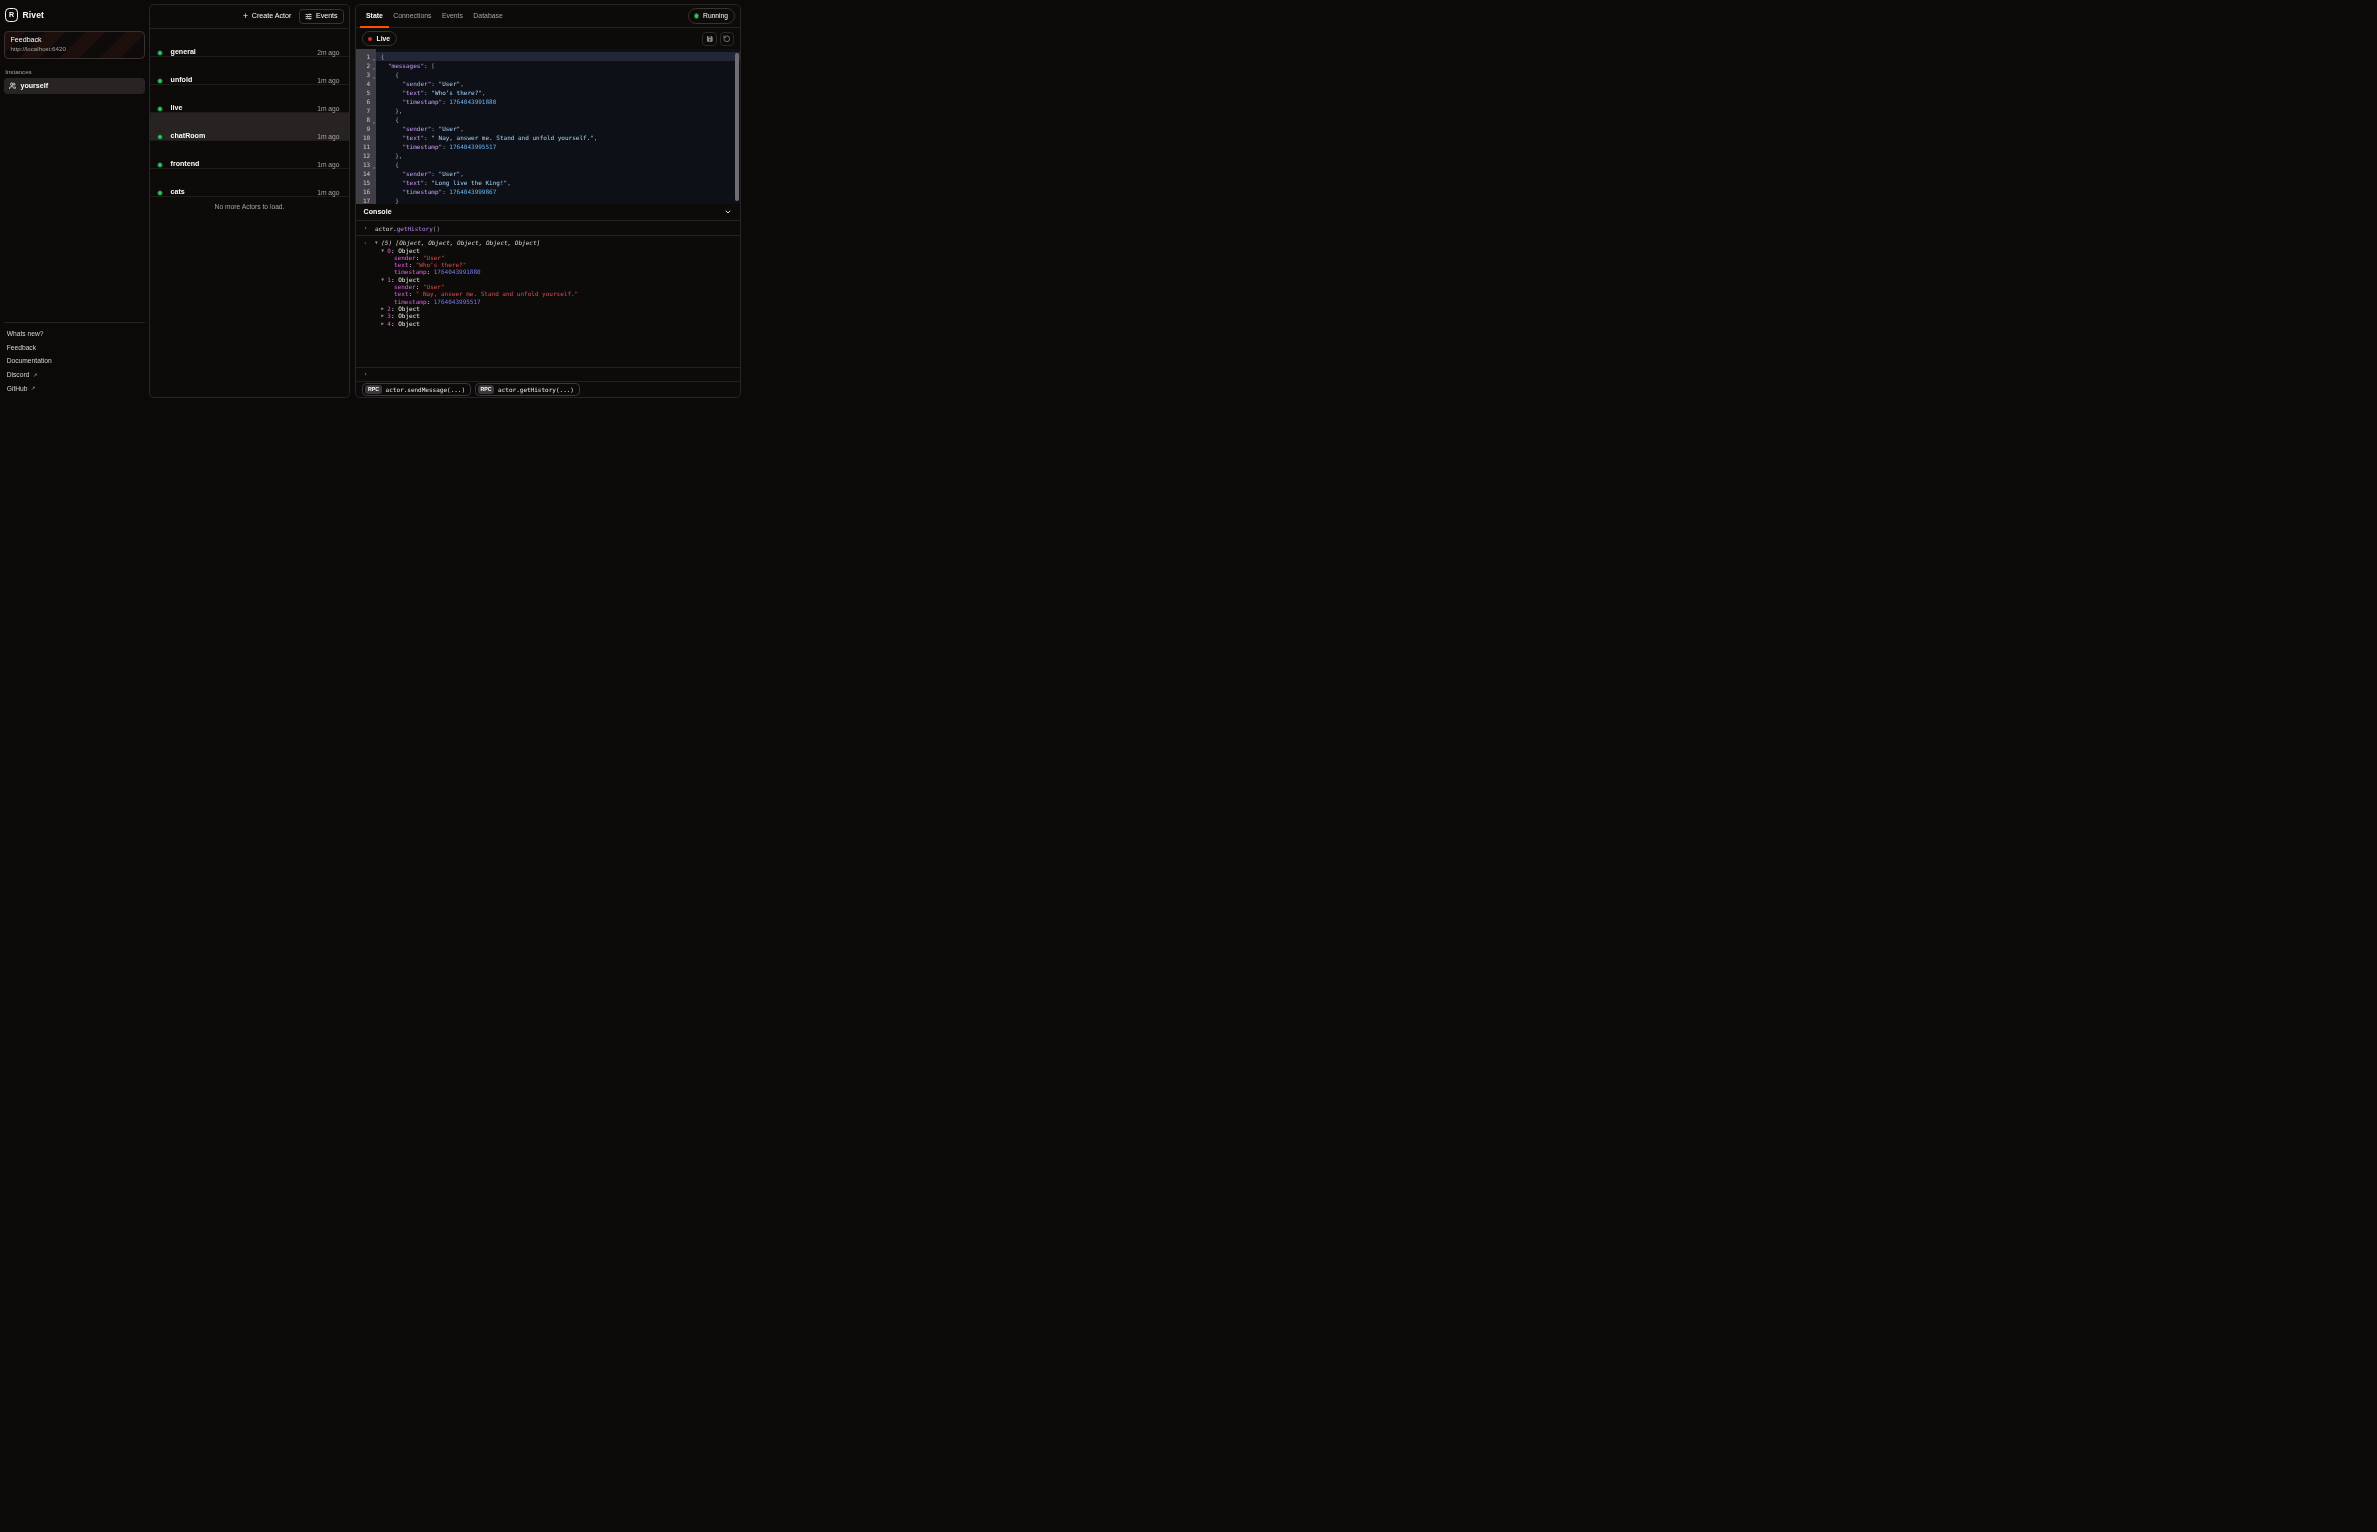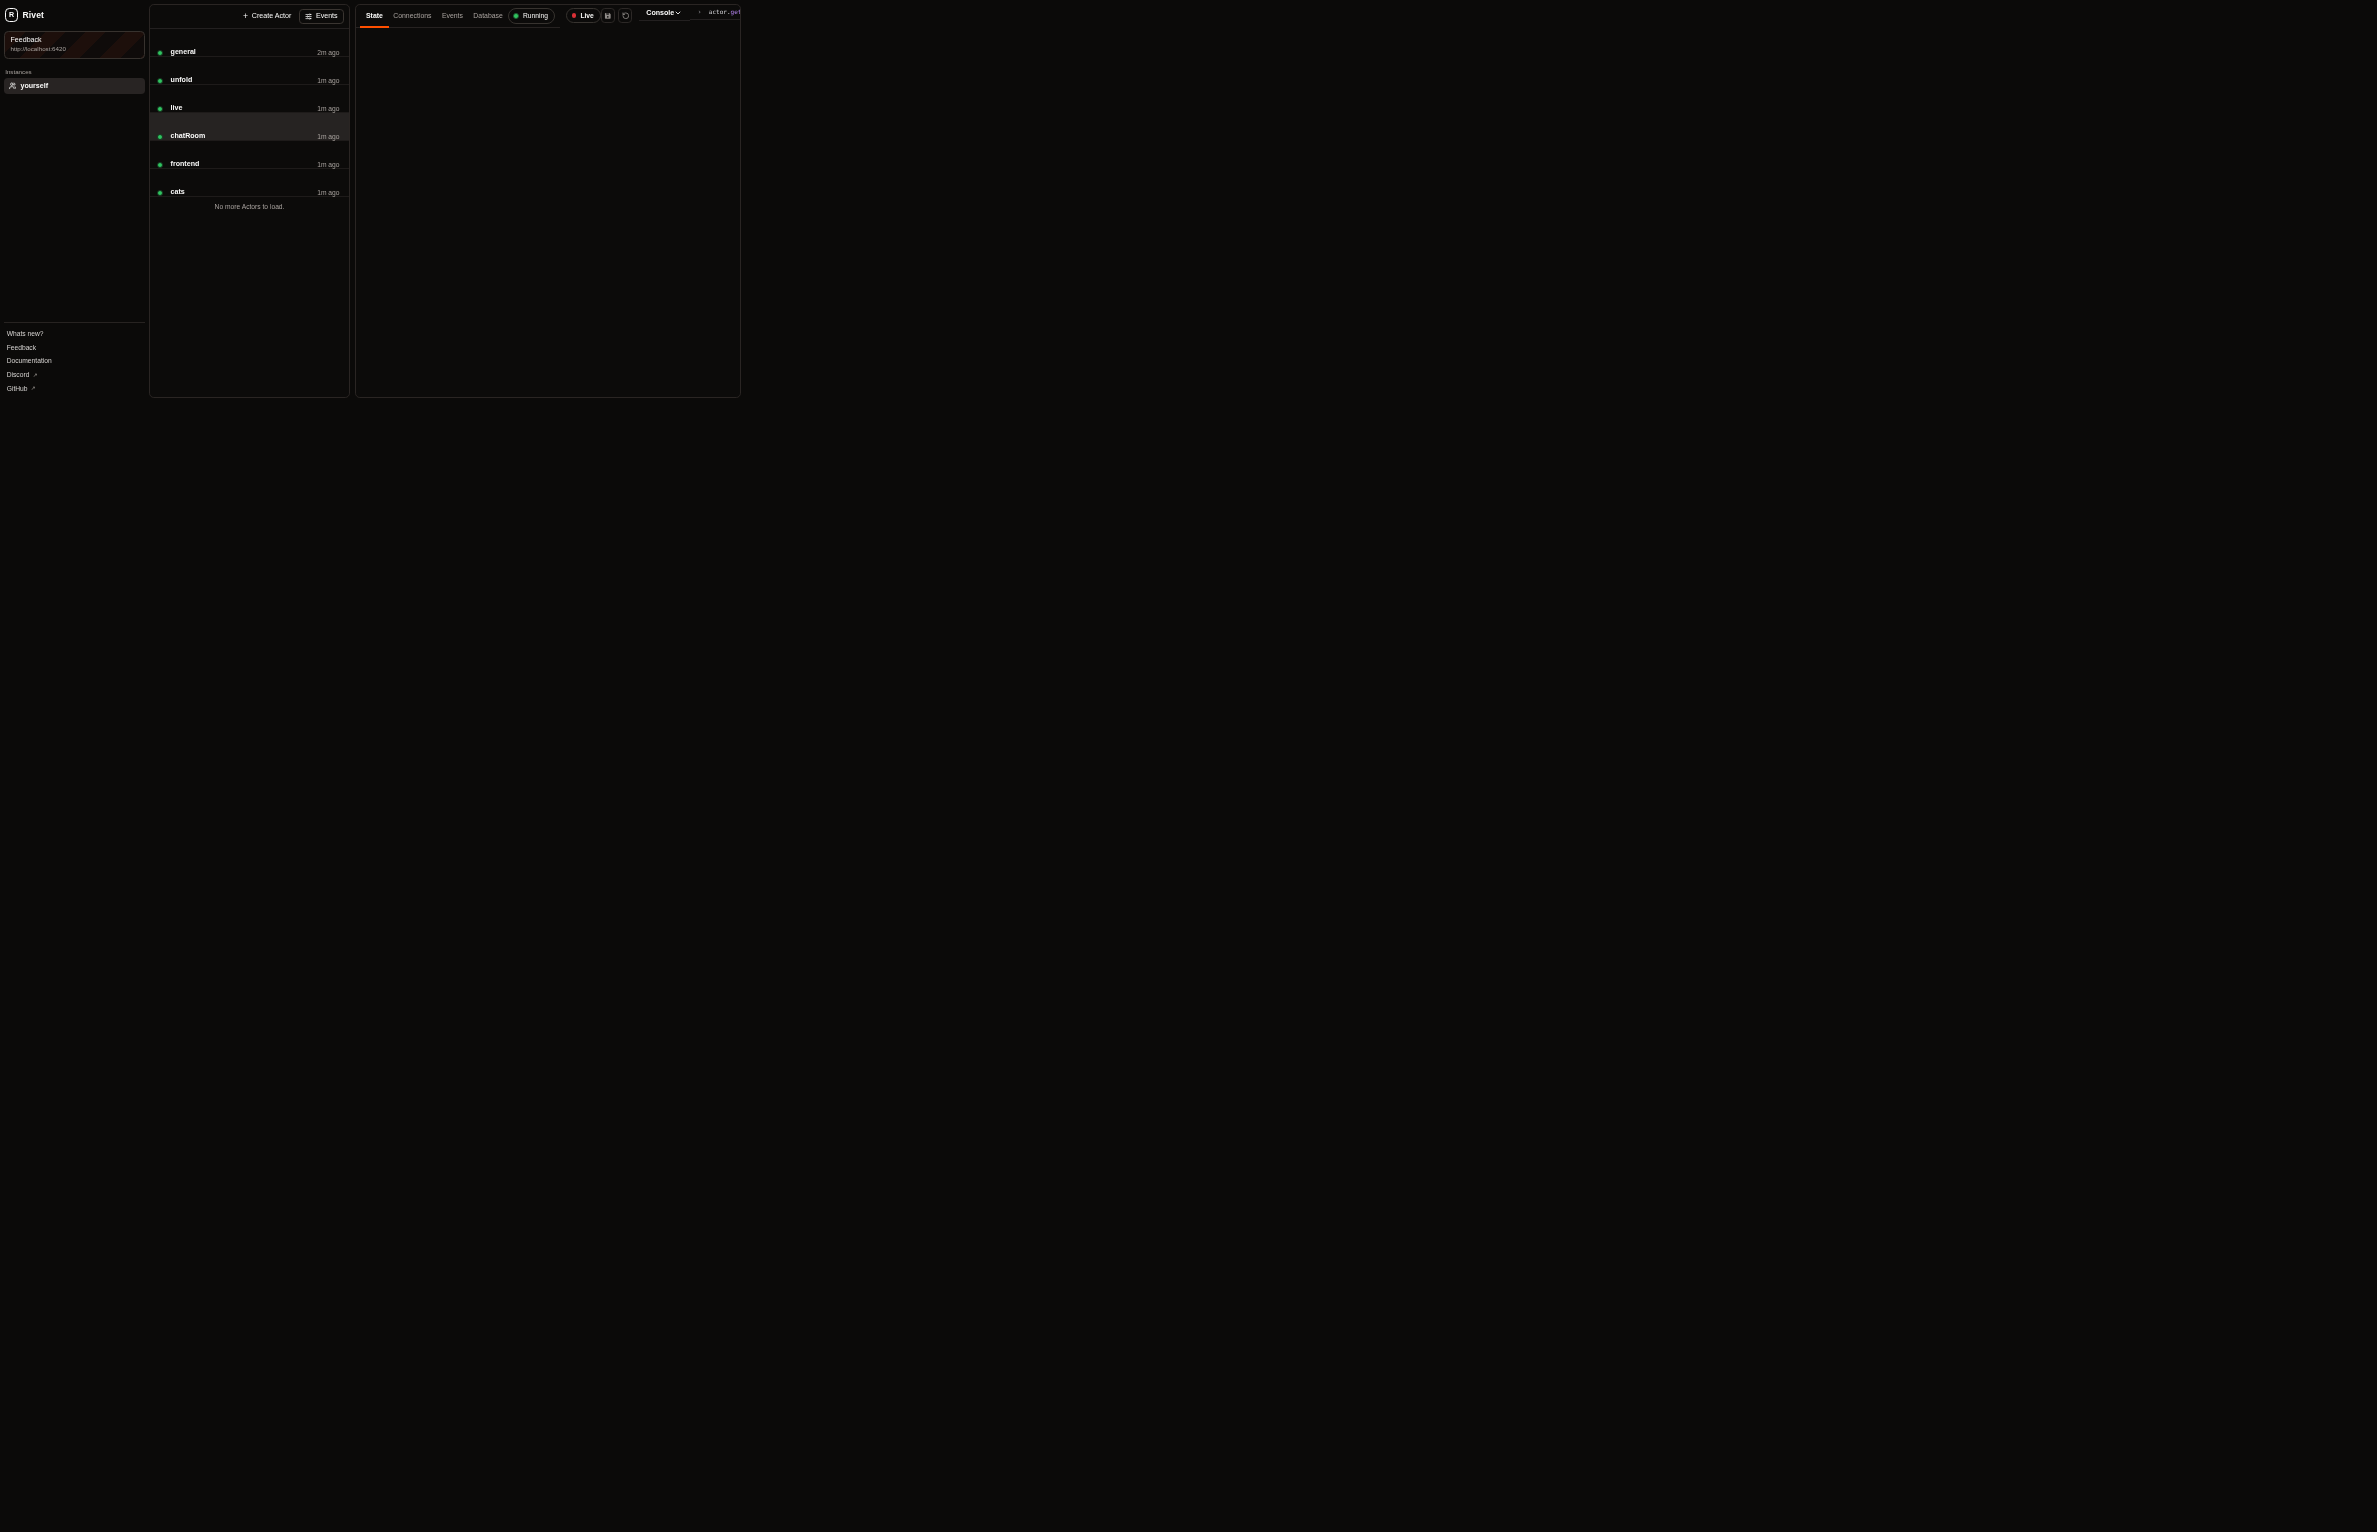--- a/index.html
+++ b/index.html
@@ -28,21 +28,21 @@
   .plus{font-size:8.6px;font-weight:400;line-height:1}
   .display-btn{display:flex;align-items:center;gap:3.8px;font-size:7.1px;font-weight:500;color:#fafaf9;border:0.5px solid #3a3531;border-radius:3.8px;height:14.7px;padding:0 5.2px;box-sizing:border-box;cursor:pointer}
   .actor-row{height:28px;flex:none;display:flex;align-items:flex-end;padding:0 9.5px 0 6.7px;border-bottom:0.5px solid #1e1b1a;box-sizing:border-box;cursor:pointer}
   .actor-row.sel{background:#262322}
   .actor-dot{width:4.3px;height:4.3px;border-radius:50%;background:#2fc561;border:1.4px solid #17351f;margin-right:7.6px;flex:none}
   .actor-name{font-size:7.1px;font-weight:600;color:#fafaf9}
   .actor-time{margin-left:auto;font-size:6.7px;color:#a8a29e}
   .actors-end{margin-top:6.7px;text-align:center;font-size:6.7px;color:#a8a29e}
 
   
-  .inspector{position:absolute;left:355px;top:3.8px;width:386px;height:394px;box-sizing:border-box;border:0.5px solid #2a2523;border-radius:4.8px;background:#0c0b0a;display:flex;flex-direction:row;overflow:hidden}
+  .inspector{position:absolute;left:355px;top:3.8px;width:386px;height:394px;box-sizing:border-box;border:0.5px solid #2a2523;border-radius:4.8px;background:#0c0b0a;display:flex;flex-direction:column;overflow:hidden}
   .tabbar{height:22.3px;flex:none;display:flex;align-items:stretch;padding:0 4.8px;border-bottom:0.5px solid #262221}
   .tab{padding:0 5.2px;display:flex;align-items:center;font-size:6.9px;font-weight:500;color:#a8a29e;position:relative;cursor:pointer}
   .tab.active{color:#fafaf9;font-weight:600}
   .tab.active::after{content:"";position:absolute;left:-1px;right:-1px;bottom:-0.5px;height:1.4px;background:#ff4f00}
   .running{margin-left:auto;align-self:center;display:flex;align-items:center;gap:3.8px;border:0.5px solid #37332f;border-radius:475px;height:13.3px;padding:0 6.2px 0 4.3px;font-size:6.7px;color:#fafaf9}
   .dot-green{width:3.8px;height:3.8px;border-radius:50%;background:#30c35e;border:1.7px solid #1e5e32;flex:none}
   .toolbar{height:21.4px;flex:none;display:flex;align-items:center;padding:0 6.2px}
   .live{display:flex;align-items:center;gap:4.3px;border:0.5px solid #37332f;border-radius:475px;height:13.3px;padding:0 6.2px 0 4.8px;font-size:6.7px;font-weight:700;color:#fafaf9;cursor:pointer}
   .dot-red{width:4.3px;height:4.3px;border-radius:50%;background:#d93036;flex:none}
   .toolbar-icons{margin-left:auto;display:flex;gap:2.9px}

